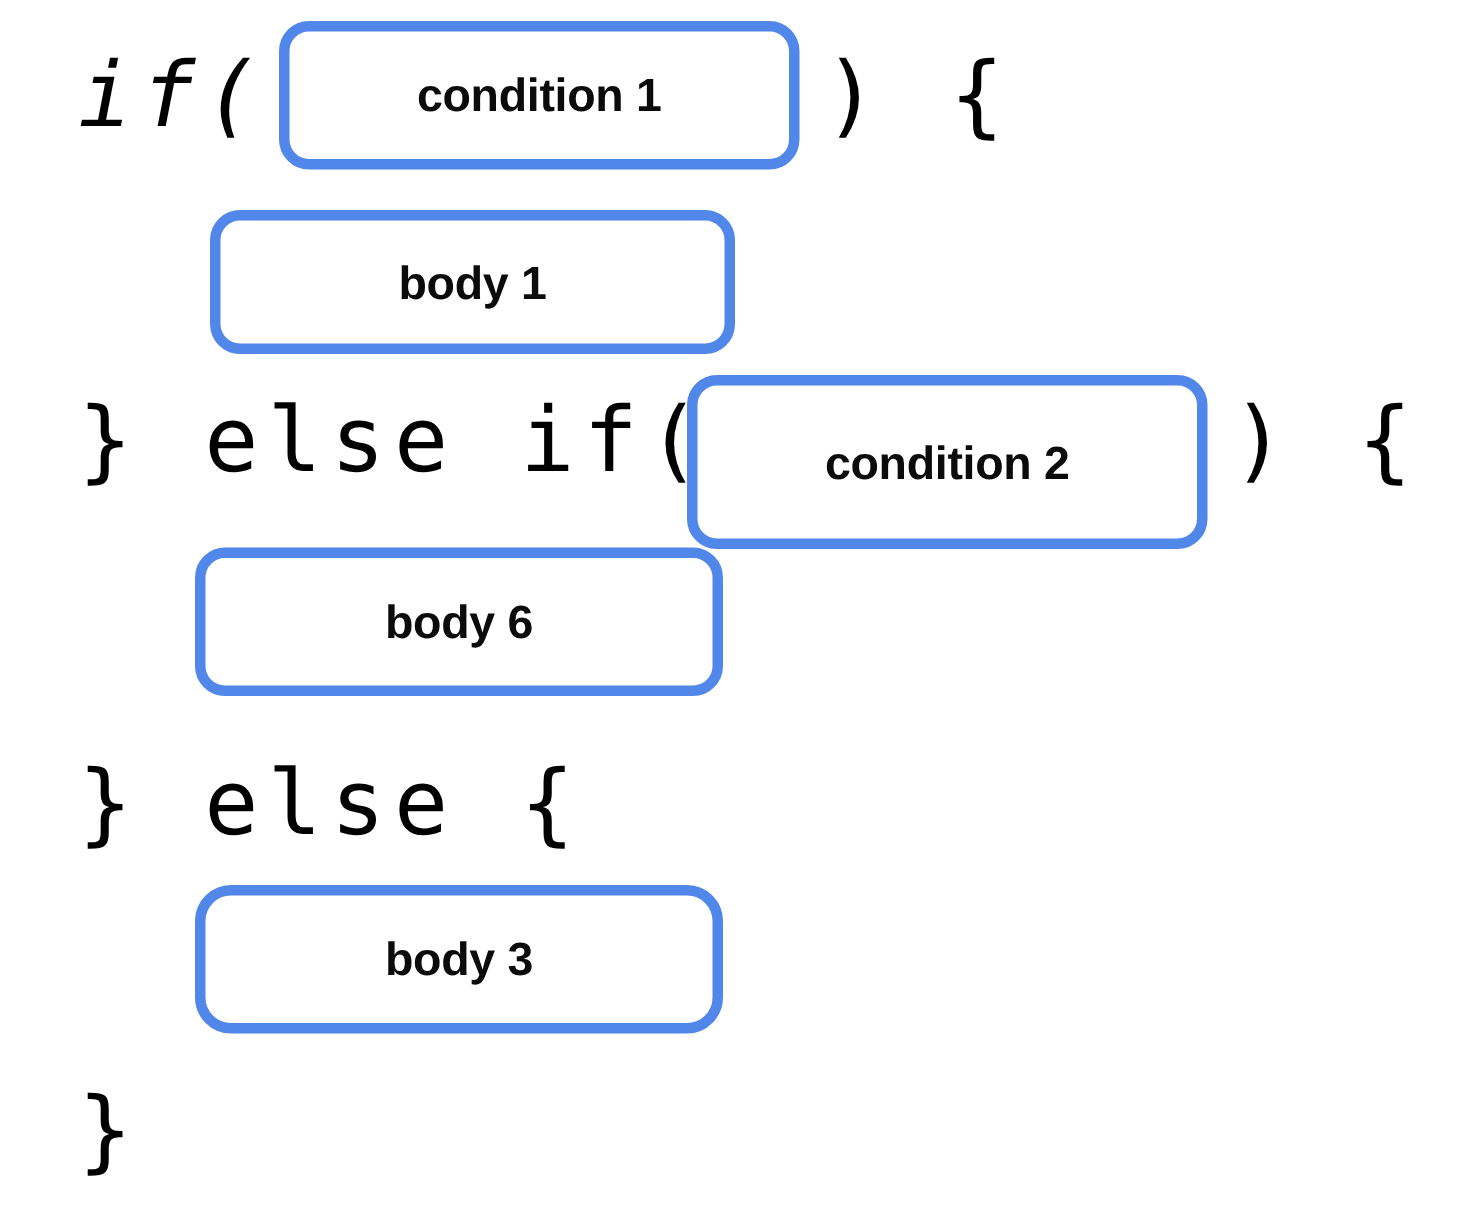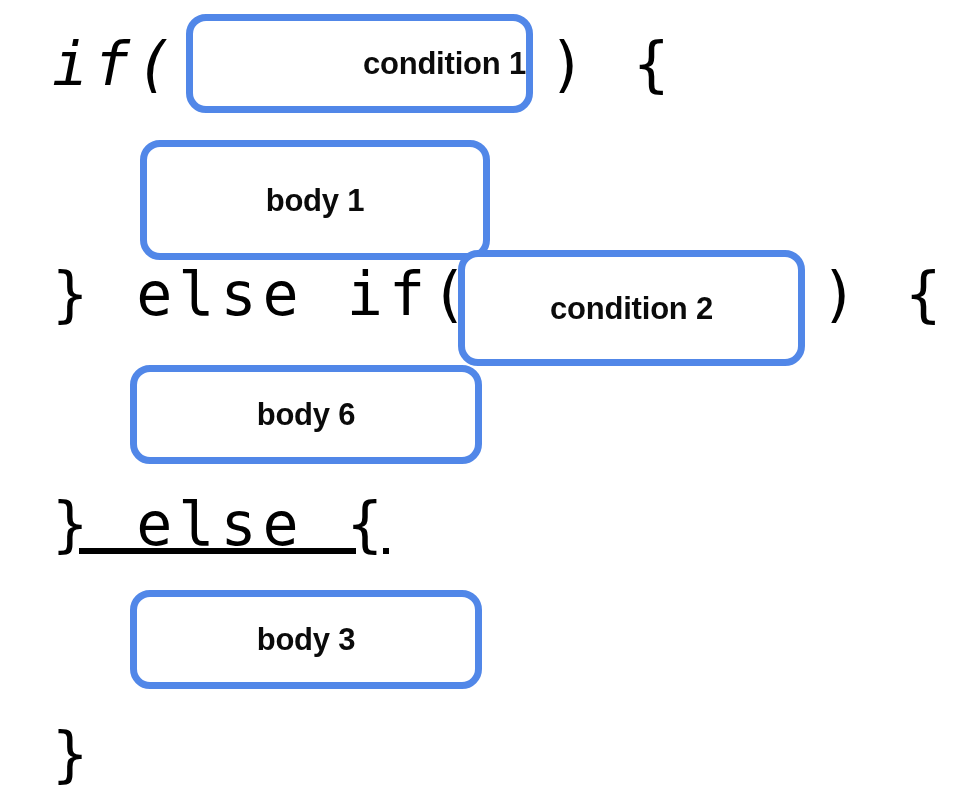--- a/index.html
+++ b/index.html
@@ -48,39 +48,39 @@
     font-weight: 700;
     font-size: 31px;
     color: #0b0b0b;
     letter-spacing: -0.2px;
     white-space: nowrap;
     line-height: 1;
   }
 
   
   #tok-if1        { left: 52px;  top: 34px; font-style: italic; }
-  #slot-cond1     { left: 186px; top: 14px;  width: 347px; height: 99px; justify-content: flex-end; }
+  #slot-cond1     { left: 186px; top: 14px;  width: 347px; height: 99px; }
   #tok-close1     { left: 549px; top: 34px; }
 
   
-  #slot-body1     { left: 140px; top: 140px; width: 350px; height: 120px; }
+  #slot-body1     { left: 140px; top: 140px; width: 350px; height: 96px; }
 
   
   #tok-elseif     { left: 52px;  top: 264px; }
   #slot-cond2     { left: 458px; top: 250px; width: 347px; height: 116px; }
   #tok-close2     { left: 821px; top: 264px; }
 
   
   #slot-body2     { left: 130px; top: 365px; width: 352px; height: 99px; }
 
   
-  #tok-else       { left: 52px;  top: 494px; text-decoration: underline; }
+  #tok-else       { left: 52px;  top: 506px; }
 
   
-  #slot-body3     { left: 130px; top: 590px; width: 352px; height: 99px; }
+  #slot-body3     { left: 130px; top: 590px; width: 352px; height: 99px; border-radius: 24px; }
 
   
   #tok-end        { left: 52px;  top: 724px; }
 </style>
 </head>
 <body>
 
 <div id="diagram">
 
   <div class="code-token" id="tok-if1">if(</div>

